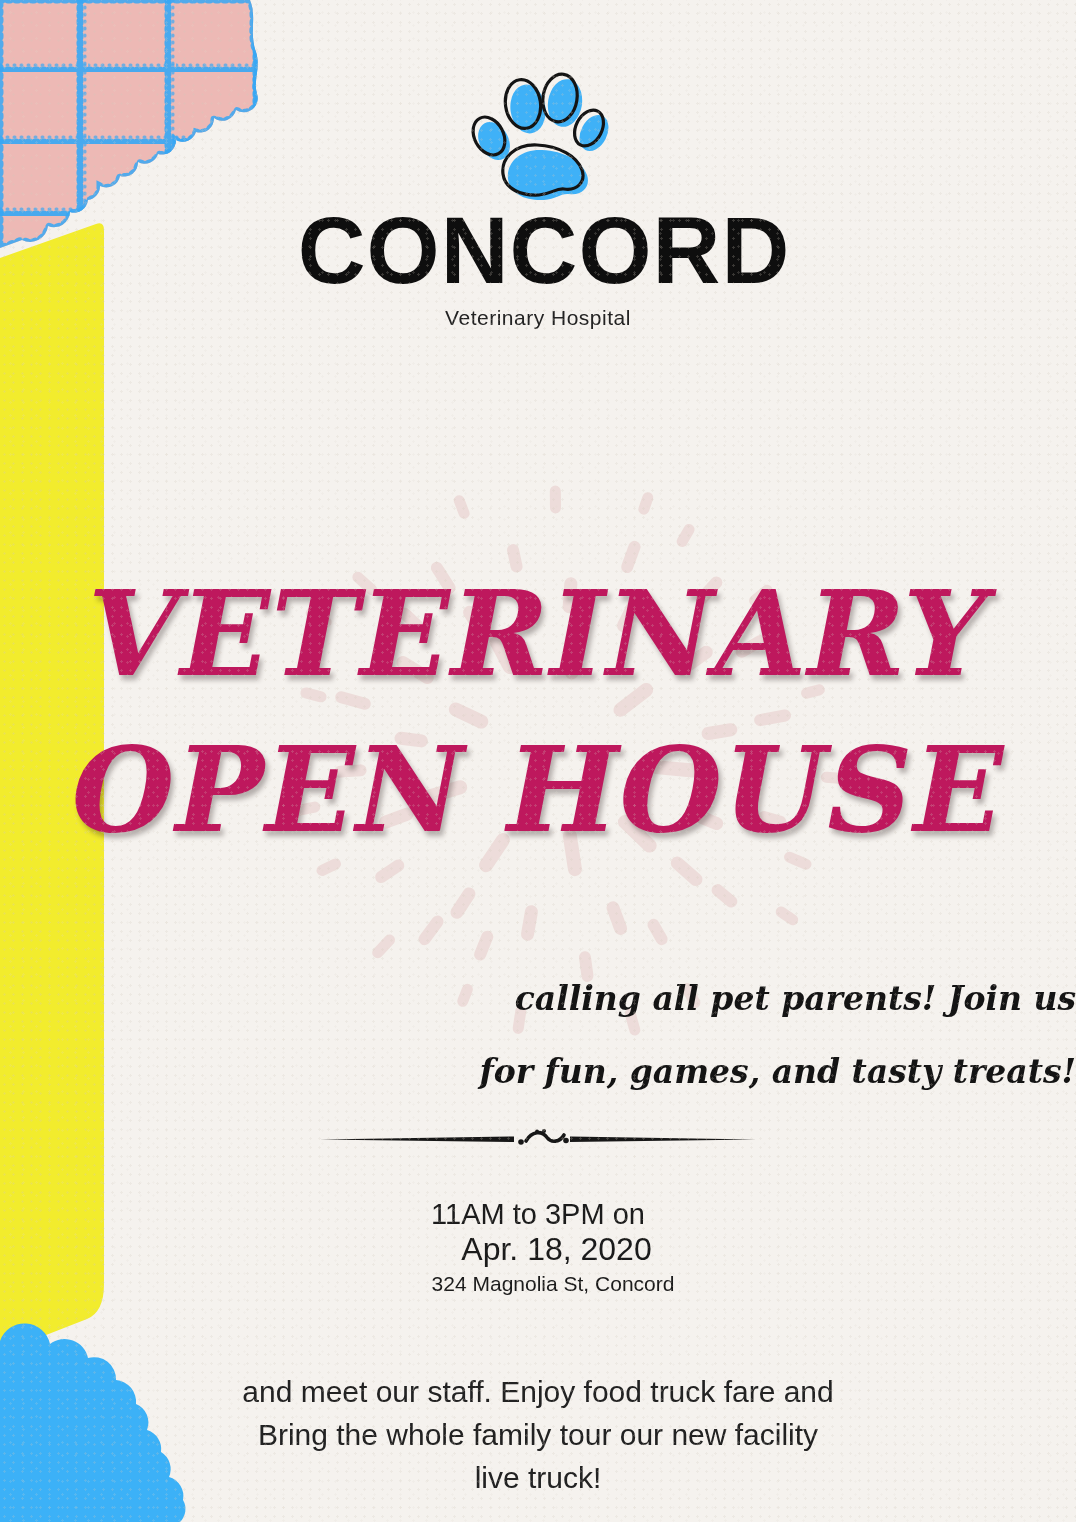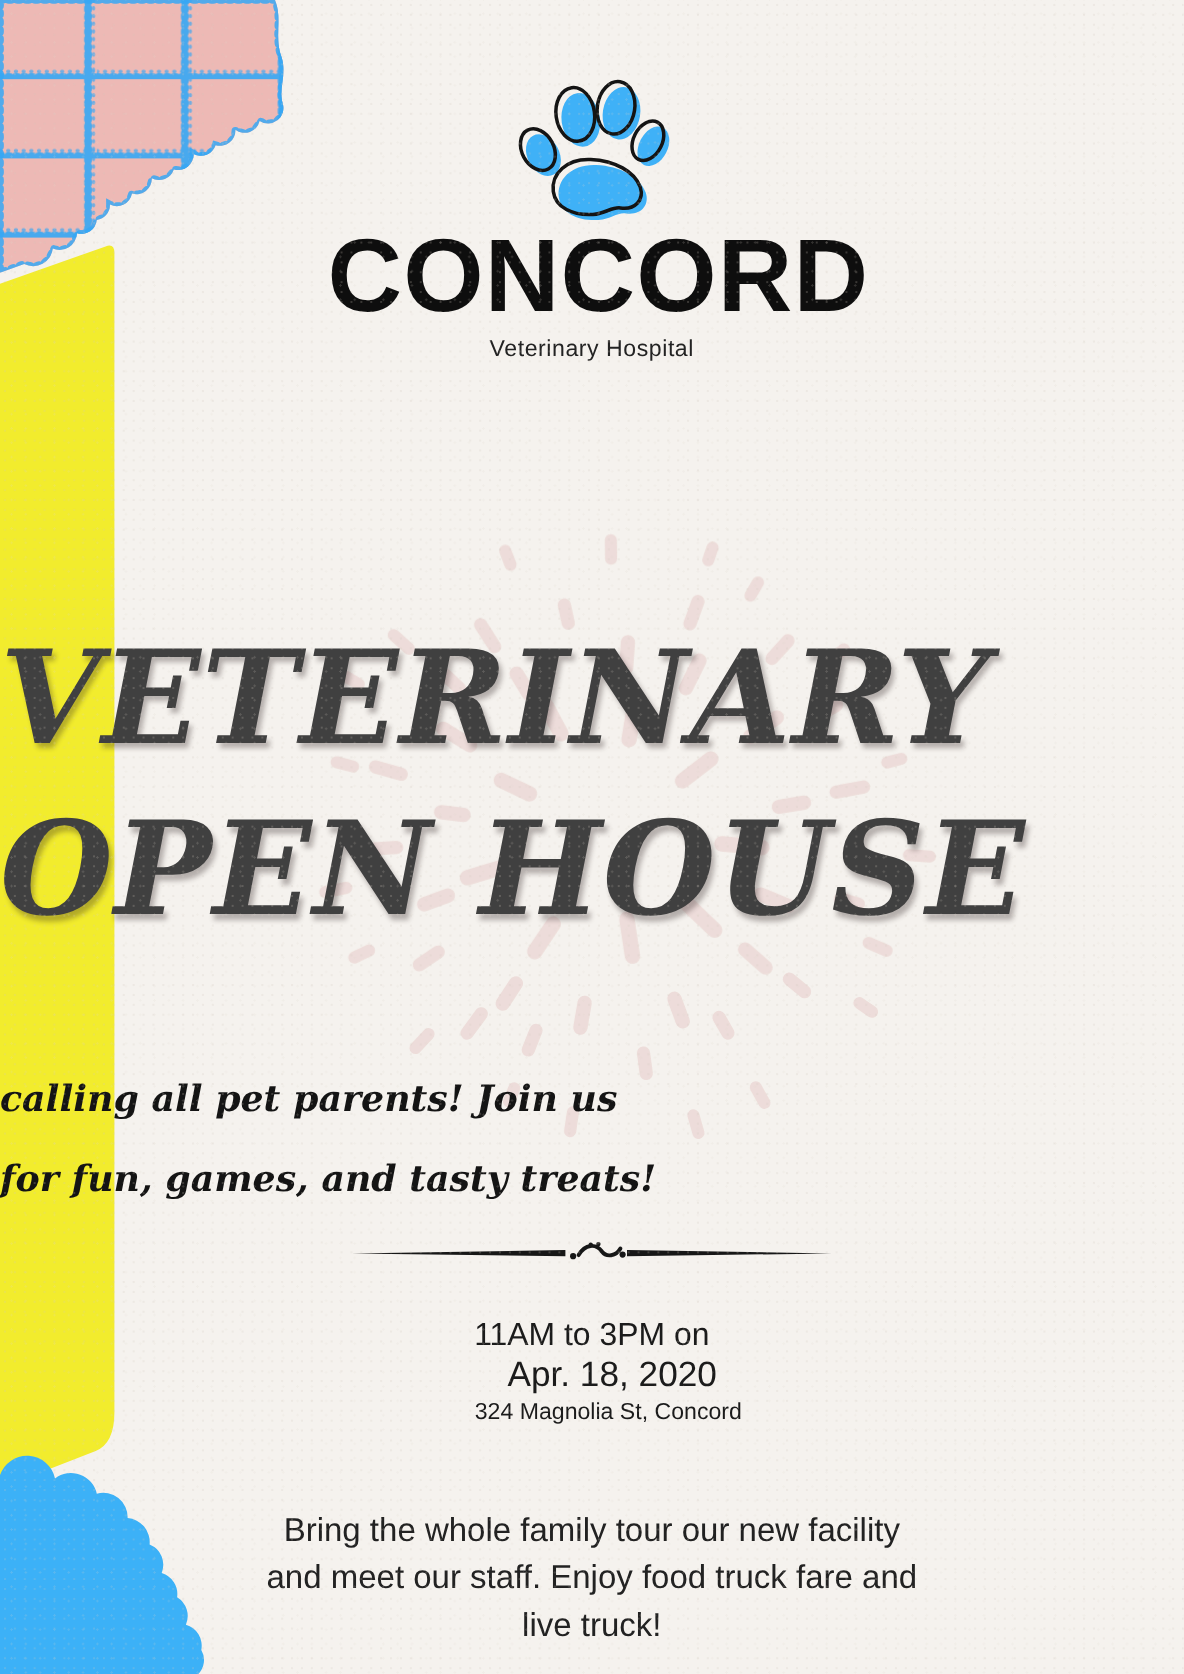--- a/index.html
+++ b/index.html
@@ -29,27 +29,27 @@
 
   .logo-block{position:absolute;top:70px;left:0;width:100%;text-align:center;}
   .paw{display:block;margin:0 auto -6px auto;}
   .brand{
     font-size:94px;font-weight:700;letter-spacing:1px;line-height:1;
     color:#0e0e0e;margin-top:-6px;padding-left:12px;
   }
   .tagline{font-size:21px;letter-spacing:.5px;color:#232323;margin-top:8px;}
 
   .headline-block{
-    position:absolute;top:556px;left:0;width:100%;
+    position:absolute;top:556px;left:0;width:100%;text-align:center;
     font-family:"DejaVu Serif", serif;font-style:italic;font-weight:bold;
-    font-size:118px;line-height:1.32;letter-spacing:1px;color:#404040;
+    font-size:118px;line-height:1.32;letter-spacing:1px;color:#be185d;
     text-shadow:3px 5px 5px rgba(45,32,32,.32);
   }
   .subhead-block{
-    position:absolute;top:962px;left:0;width:100%;text-align:left;
+    position:absolute;top:962px;left:0;width:100%;text-align:right;
     font-family:"DejaVu Serif", serif;font-style:italic;font-weight:bold;
     font-size:33px;line-height:73px;color:#141414;
   }
   .divider{display:block;position:absolute;top:1124px;left:318px;}
 
   .schedule-block{position:absolute;top:1198px;left:0;width:100%;text-align:center;color:#1b1b1b;}
   .schedule-time{font-size:29px;line-height:33px;}
   .schedule-date{font-size:32px;line-height:36px;padding-left:37px;}
   .schedule-address{font-size:21px;line-height:27px;margin-top:3px;margin-left:30px;}
 
@@ -206,19 +206,19 @@
       <circle cx="248" cy="16.5" r="2.8" fill="#171717"></circle>
     </svg>
 
     <div class="schedule-block">
       <div class="schedule-time">11AM to 3PM on</div>
       <div class="schedule-date">Apr. 18, 2020</div>
       <div class="schedule-address">324 Magnolia St, Concord</div>
     </div>
 
     <p class="body-block">
+      <span class="body-line">and meet our staff. Enjoy food truck fare and</span>
       <span class="body-line">Bring the whole family tour our new facility</span>
-      <span class="body-line">and meet our staff. Enjoy food truck fare and</span>
       <span class="body-line">live truck!</span>
     </p>
 
   </div>
 </div>
 
 </body></html>

